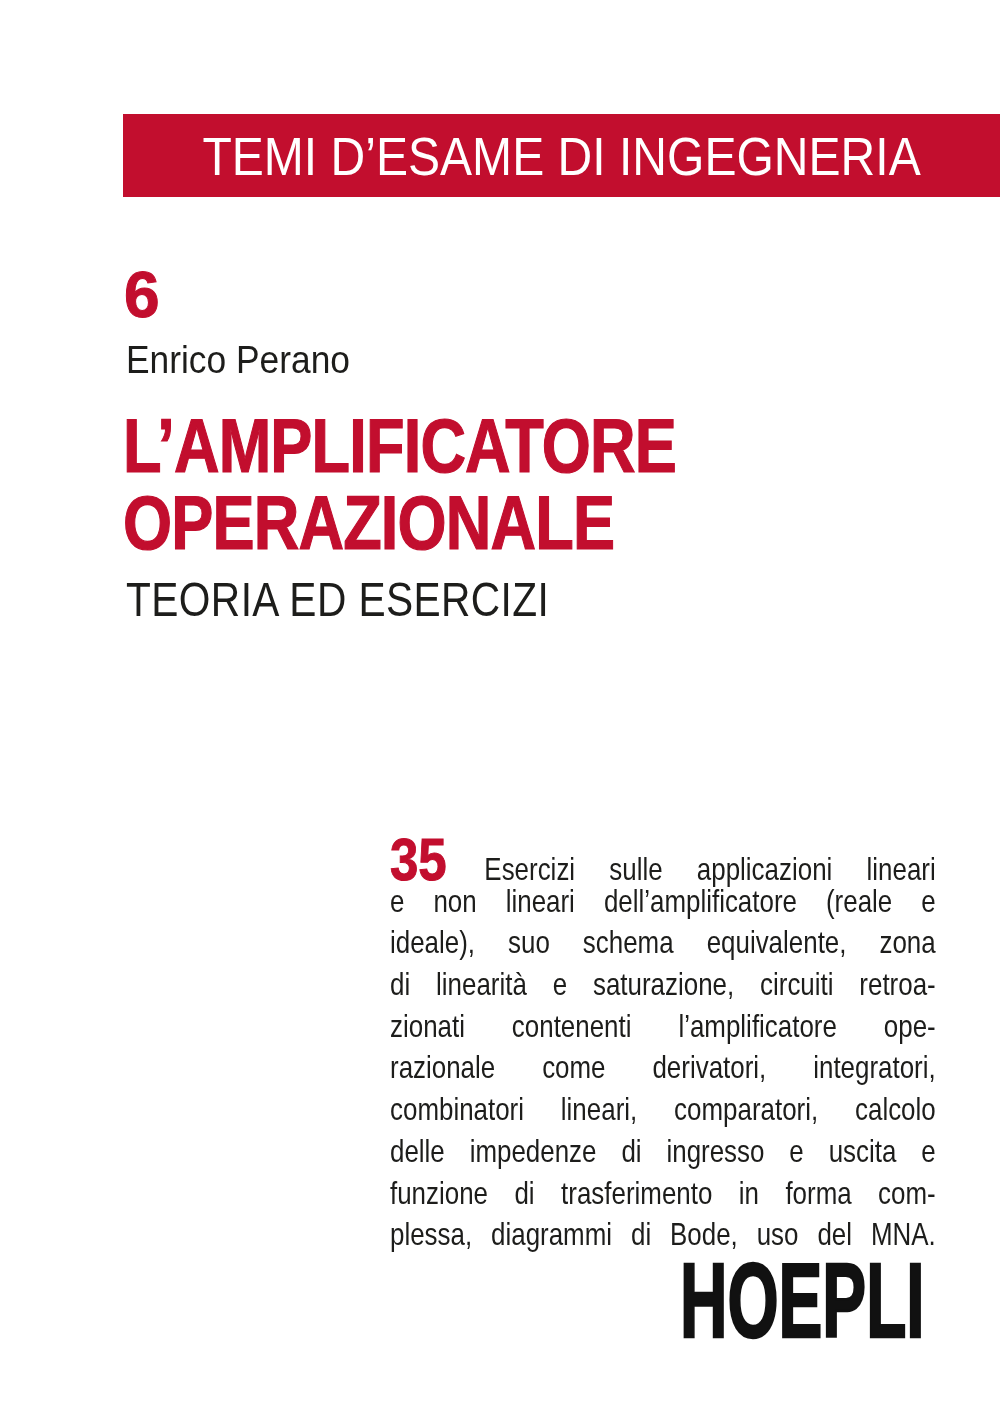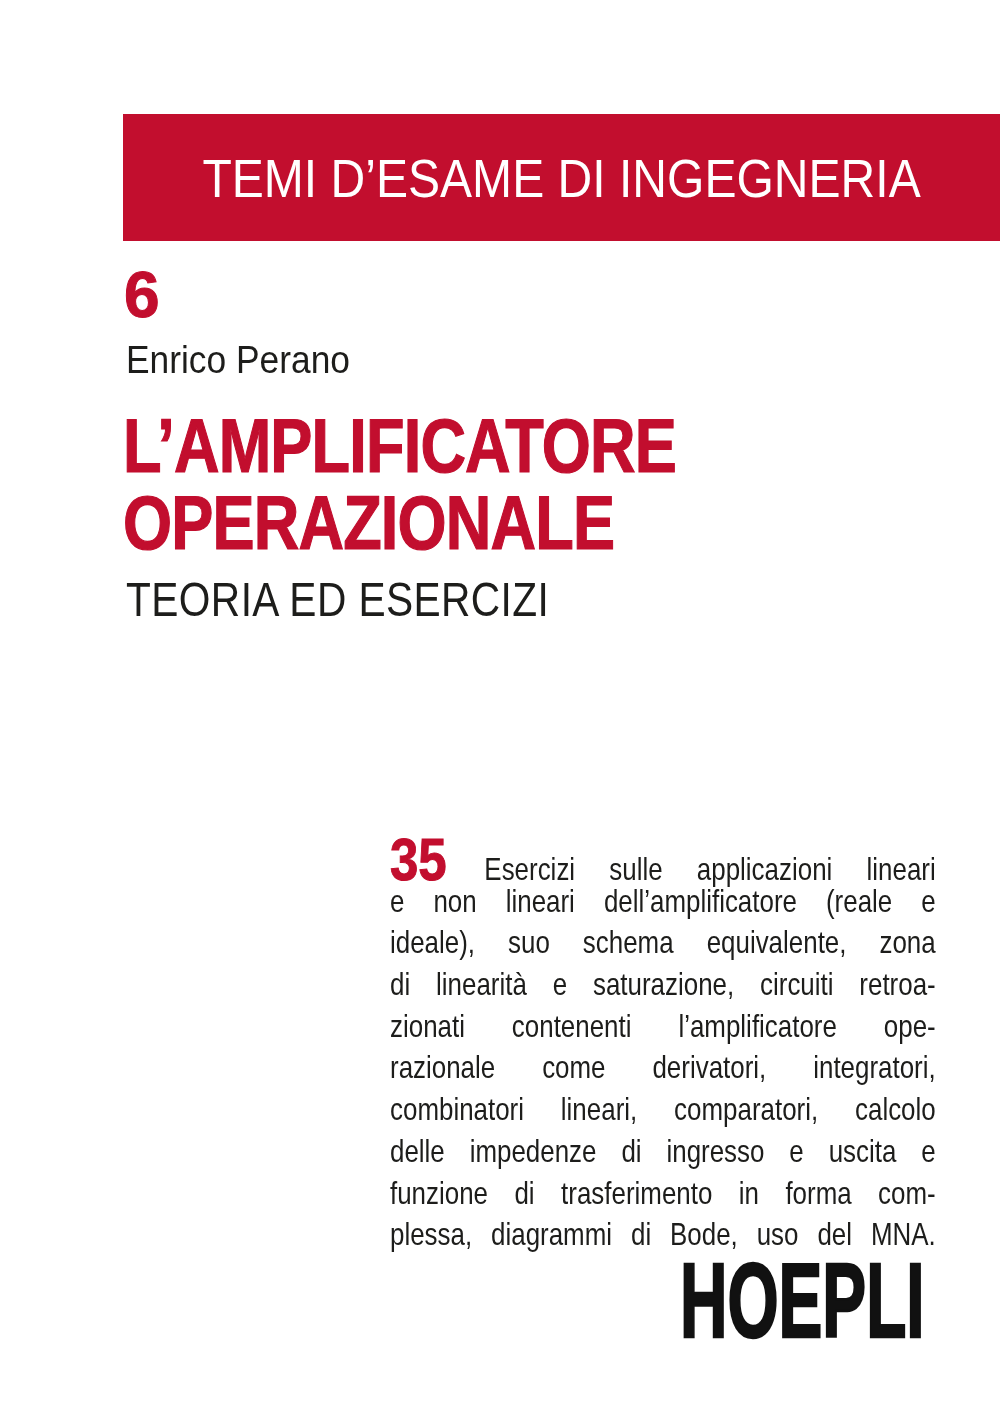--- a/index.html
+++ b/index.html
@@ -9,21 +9,21 @@
     margin:0 auto;
     background:#ffffff;
     overflow:hidden;
     font-family:"Liberation Sans", sans-serif;
     color:#1d1d1b;
   }
   
   .banner{
     position:absolute;
     left:123px;top:114px;
-    width:877px;height:127px;
+    width:877px;height:83px;
     background:#c20e2e;
     display:flex;align-items:center;justify-content:center;
   }
   .banner-text{
     color:#ffffff;
     font-size:54px;
     line-height:1;
     white-space:nowrap;
     transform:scaleX(0.89);
     transform-origin:center center;

